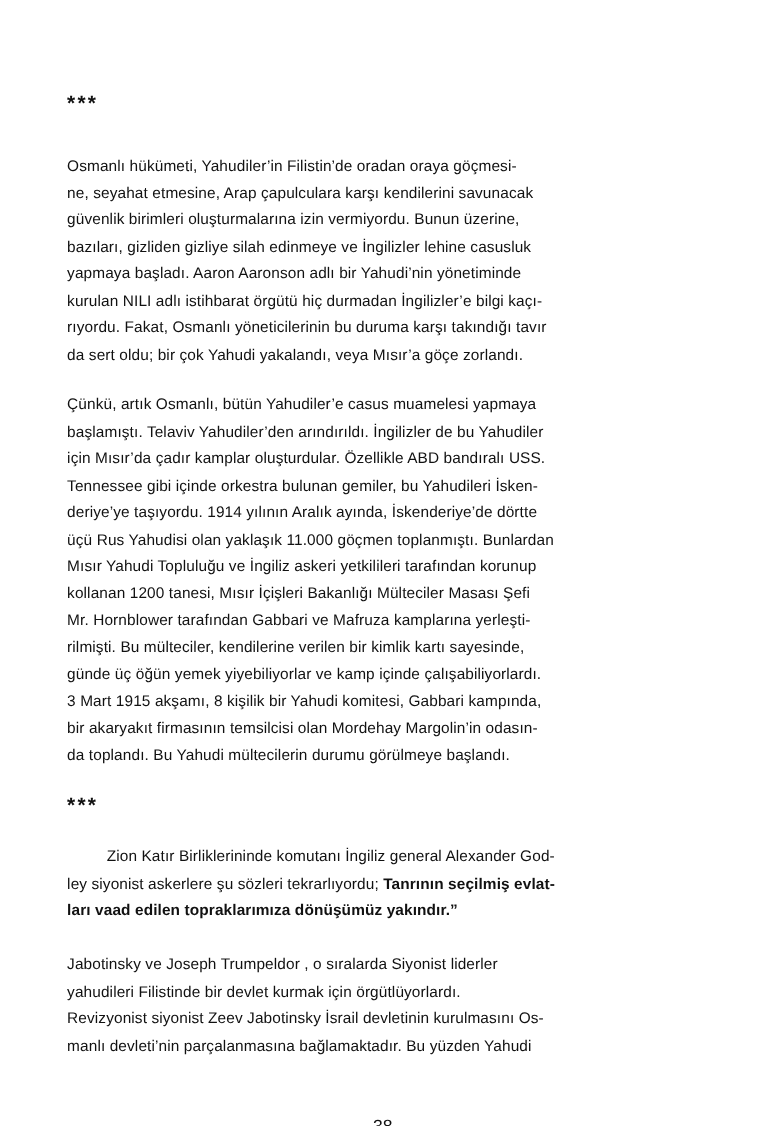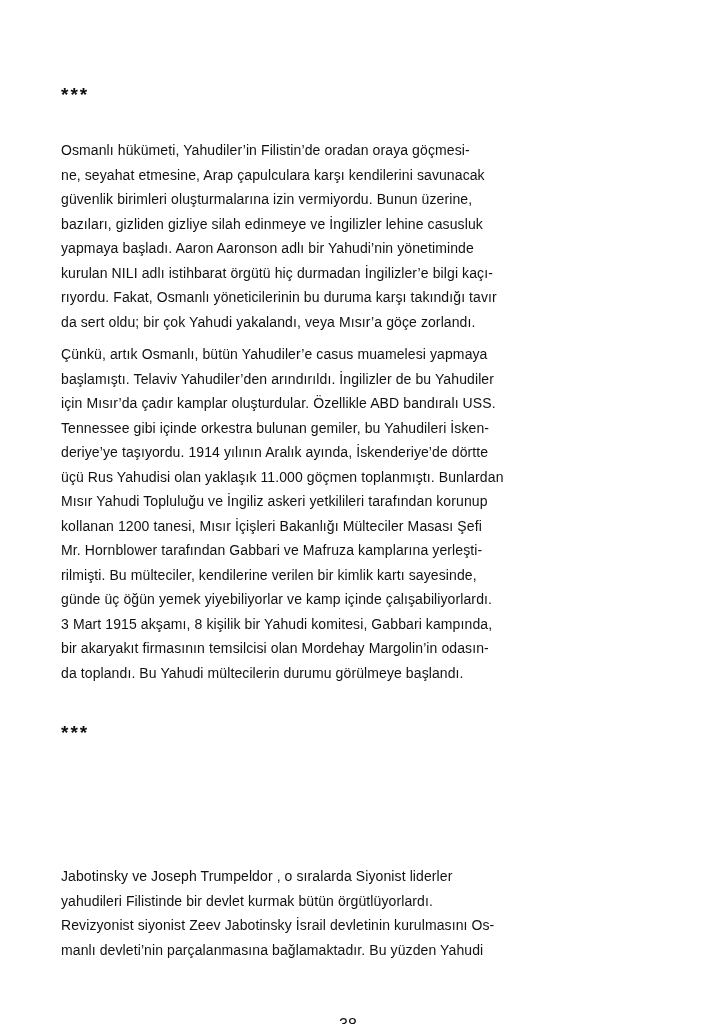--- a/index.html
+++ b/index.html
@@ -25,21 +25,21 @@
     white-space: pre;           
     letter-spacing: 0.1px;
   }
   .separator {
     font-size: 19px;
     font-weight: bold;
     letter-spacing: 2px;
   }
   .sep-1 { top: 83px; }
   .para-1 { top: 138px; }
-  .para-2 { top: 342px; }
+  .para-2 { top: 355px; }
   .sep-2 { top: 721px; }
   .quote { top: 766px; text-indent: 36px; }
   .quote .bold { font-weight: bold; }
   .para-3 { top: 864px; }
   .page-number {
     position: absolute;
     top: 1014px;
     left: 0;
     width: 696px;
     text-align: center;
@@ -73,21 +73,24 @@
 kollanan 1200 tanesi, Mısır İçişleri Bakanlığı Mülteciler Masası Şefi
 Mr. Hornblower tarafından Gabbari ve Mafruza kamplarına yerleşti-
 rilmişti. Bu mülteciler, kendilerine verilen bir kimlik kartı sayesinde,
 günde üç öğün yemek yiyebiliyorlar ve kamp içinde çalışabiliyorlardı.
 3 Mart 1915 akşamı, 8 kişilik bir Yahudi komitesi, Gabbari kampında,
 bir akaryakıt firmasının temsilcisi olan Mordehay Margolin’in odasın-
 da toplandı. Bu Yahudi mültecilerin durumu görülmeye başlandı.</div>
 
   <div class="block separator sep-2">***</div>
 
+  <div class="block quote"><span>Zion Katır Birliklerininde komutanı İngiliz general Alexander God-
+ley siyonist askerlere şu sözleri tekrarlıyordu; </span><span class="bold">Tanrının seçilmiş evlat-
+ları vaad edilen topraklarımıza dönüşümüz yakındır.”</span></div>
 
   <div class="block para-3">Jabotinsky ve Joseph Trumpeldor , o sıralarda Siyonist liderler
-yahudileri Filistinde bir devlet kurmak bütün örgütlüyorlardı.
+yahudileri Filistinde bir devlet kurmak için örgütlüyorlardı.
 Revizyonist siyonist Zeev Jabotinsky İsrail devletinin kurulmasını Os-
 manlı devleti’nin parçalanmasına bağlamaktadır. Bu yüzden Yahudi</div>
 
   <div class="page-number">38</div>
 
 </div>
 
 </body></html>

